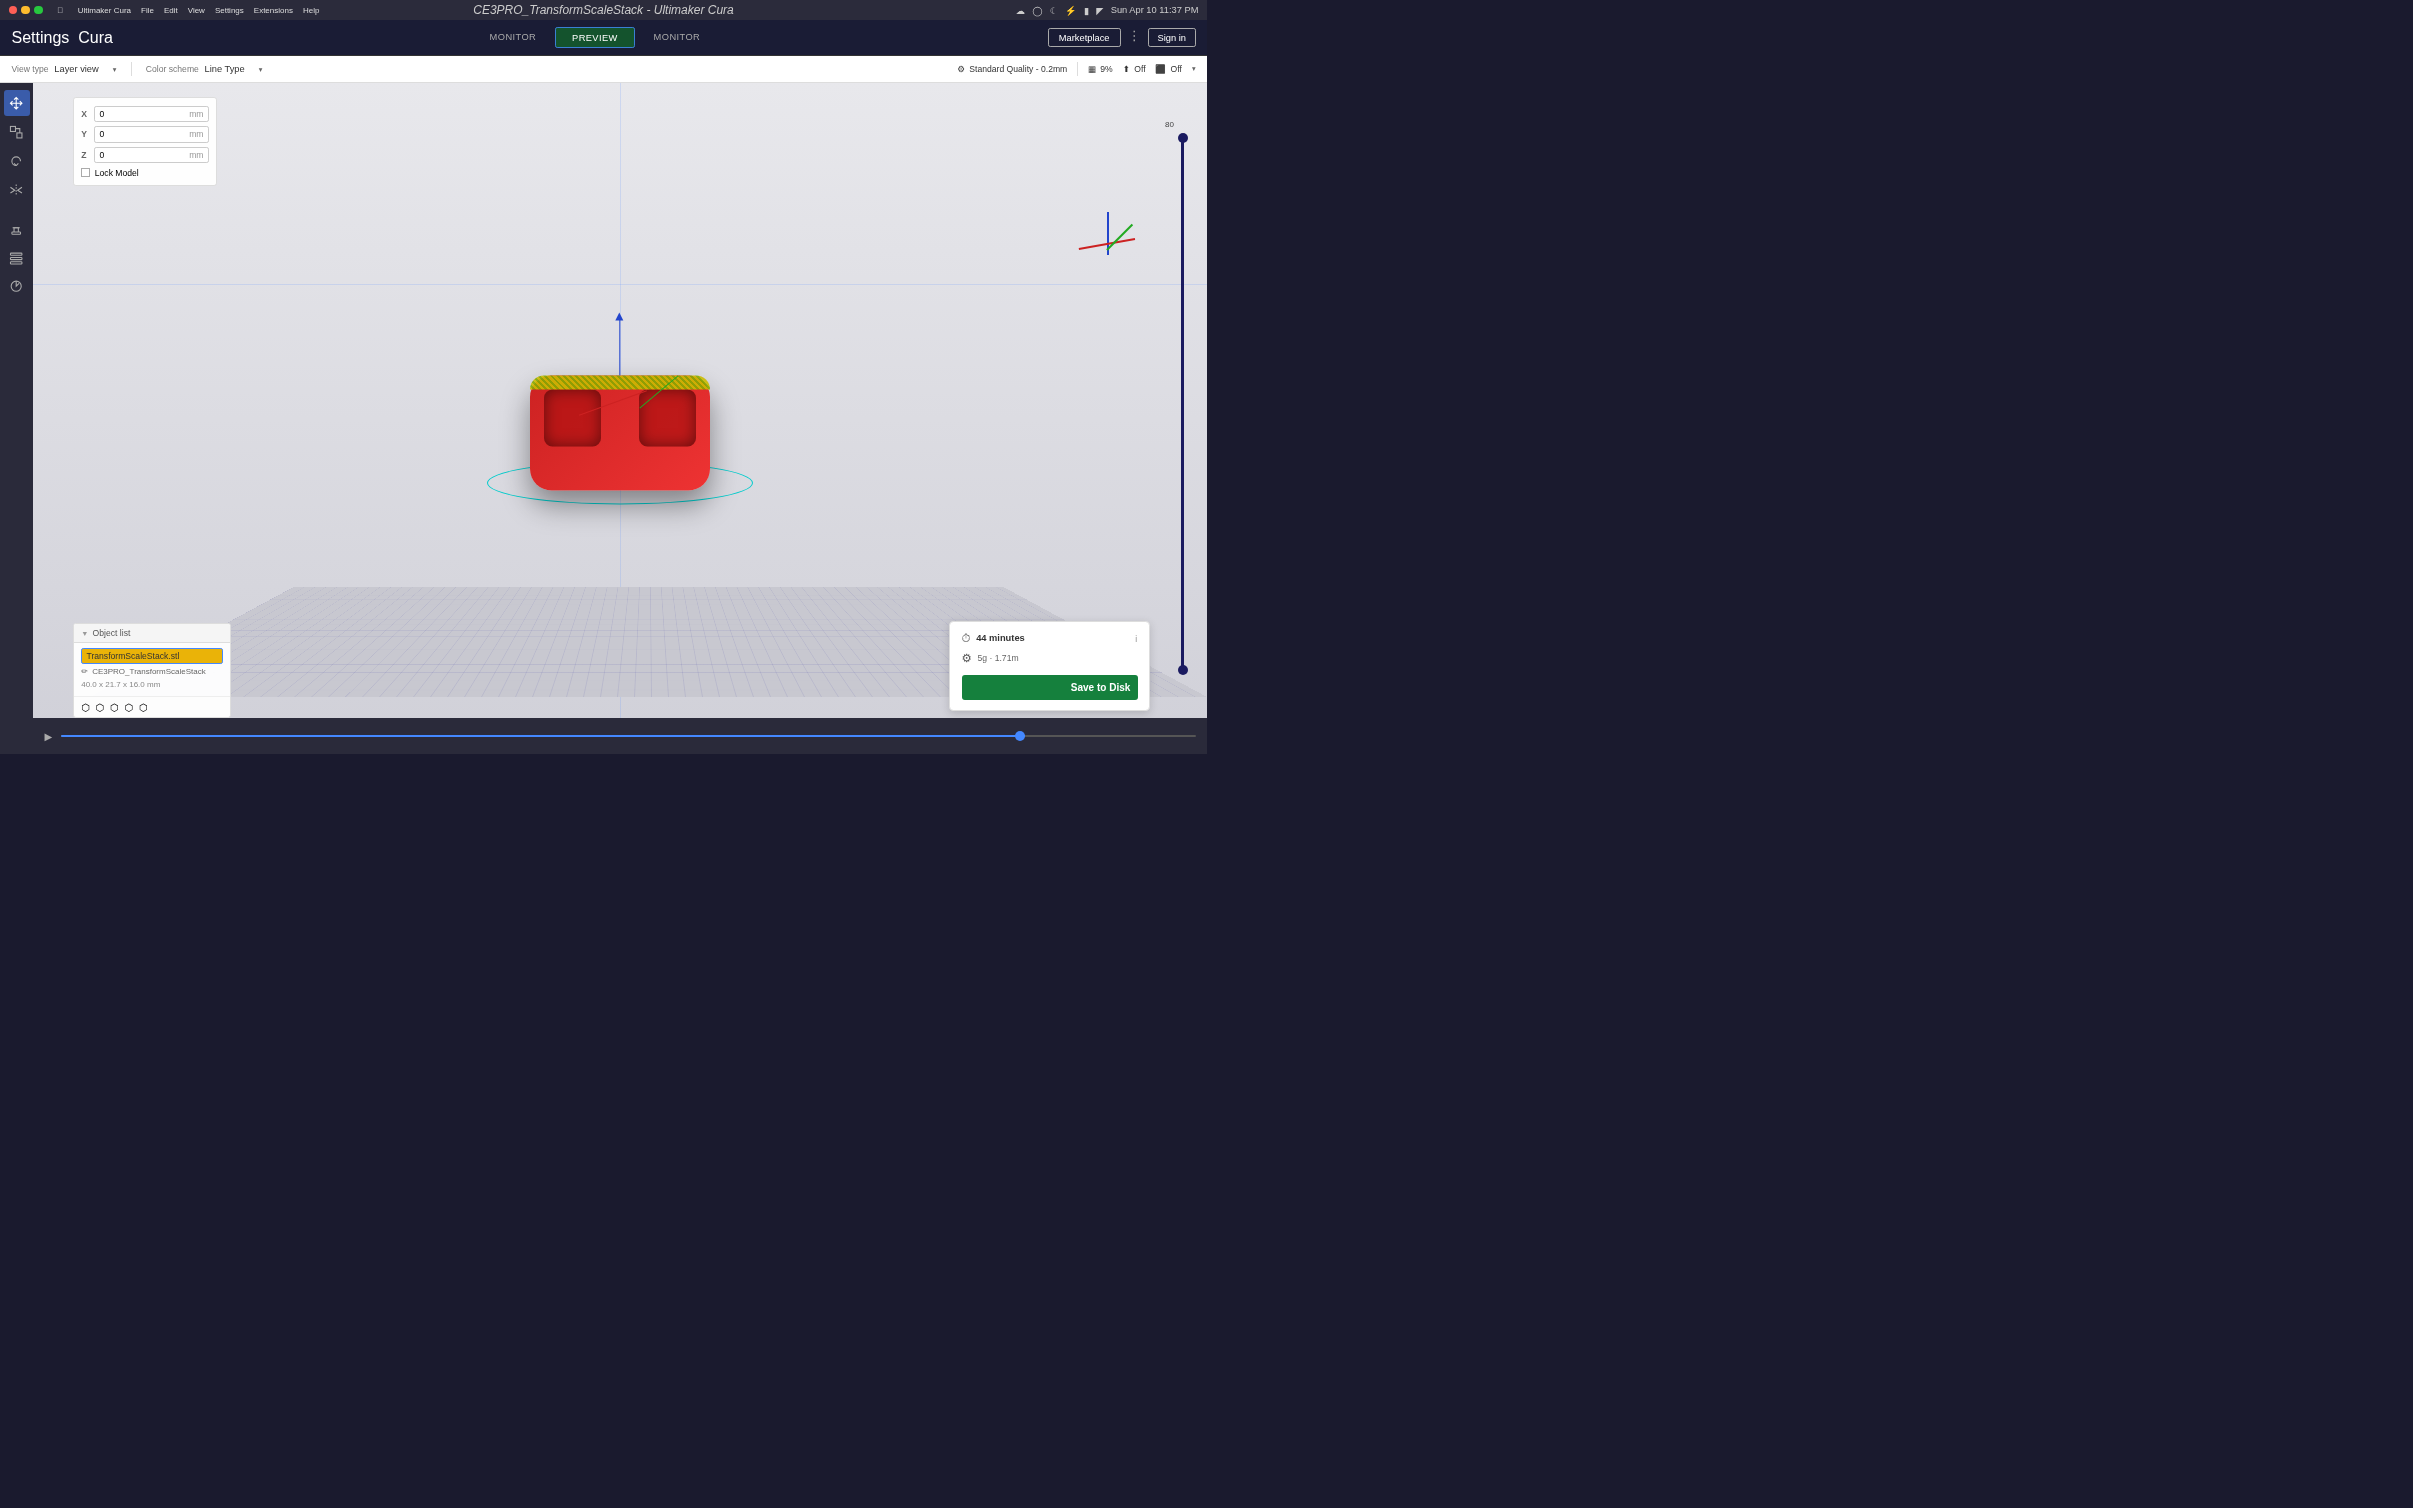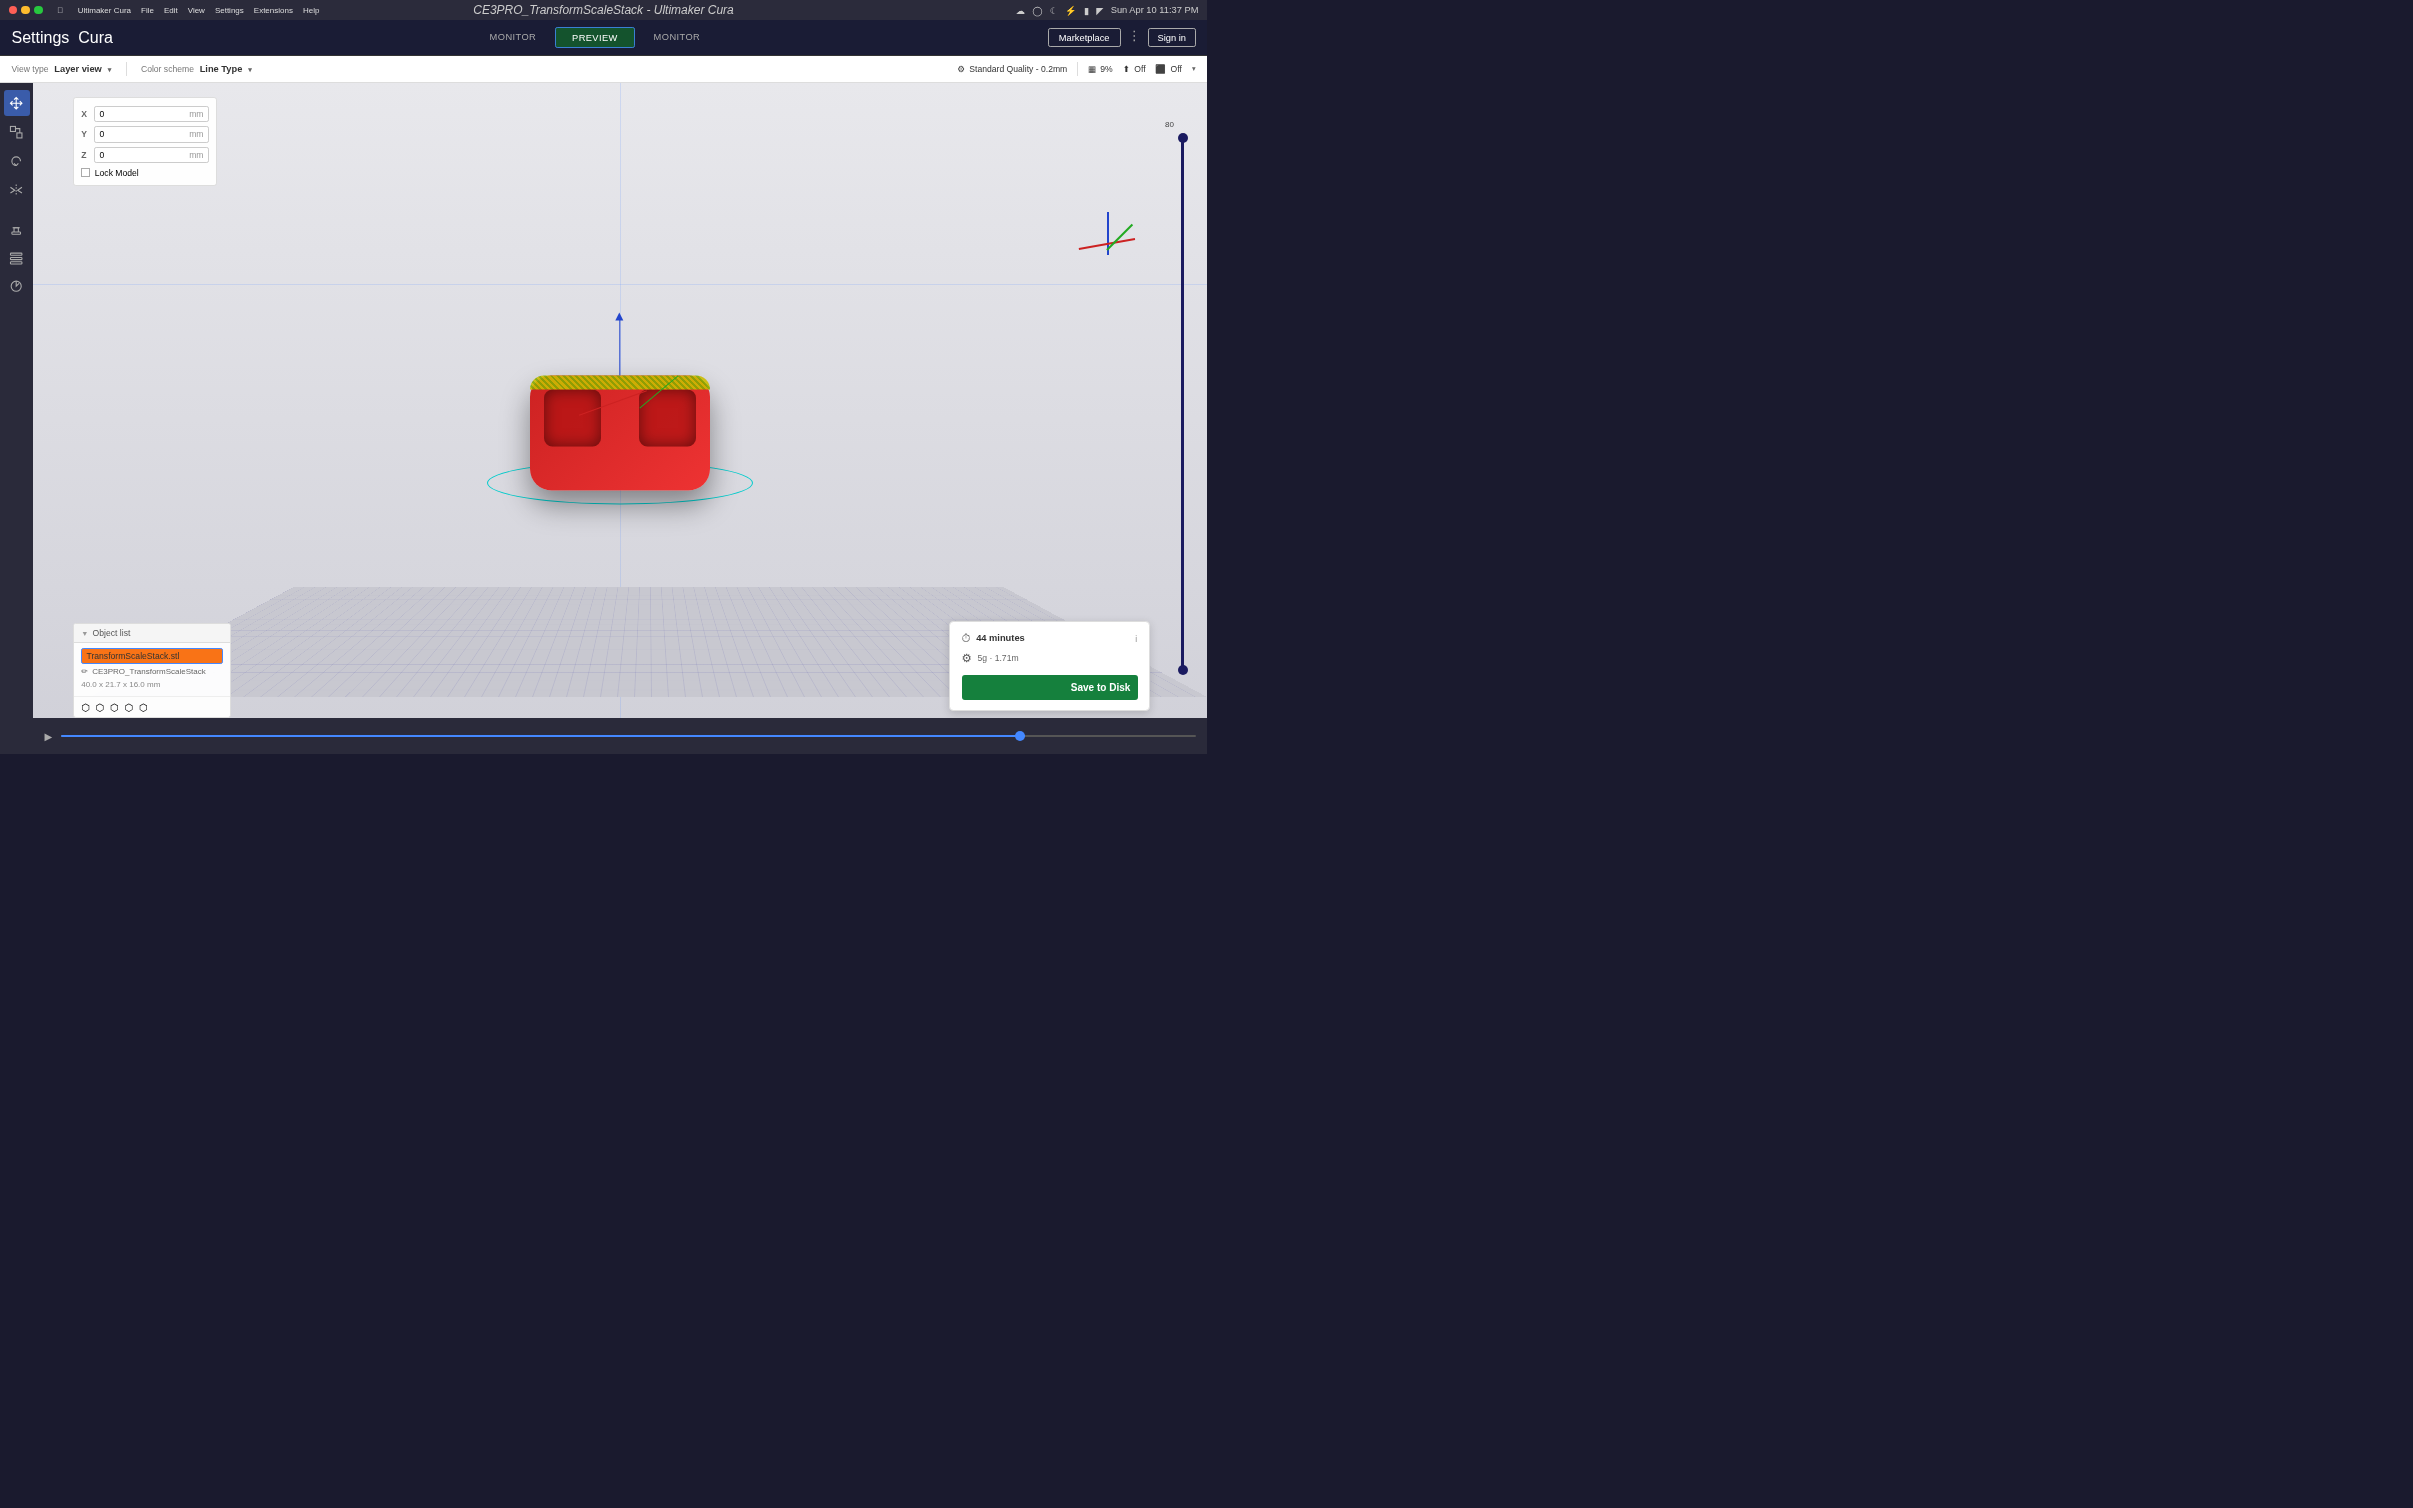--- a/index.html
+++ b/index.html
@@ -153,24 +153,24 @@
       align-items: center;
       gap: 5.7px;
     }
     .toolbar-label {
       color: #777;
       font-size: 8.6px;
     }
     .toolbar-select {
       display: flex;
       align-items: center;
-      gap: 6px;
+      gap: 14px;
       cursor: pointer;
       font-size: 9.3px;
-      font-weight: 700;
+      font-weight: 400;
     }
     .toolbar-divider {
       width: 0.7px;
       height: 14.4px;
       background: #ddd;
     }
     .toolbar-right {
       margin-left: auto;
       display: flex;
       align-items: center;
@@ -413,21 +413,21 @@
     .object-list-item {
       padding: 4.3px 7.2px;
       border-bottom: 0.7px solid #eee;
     }
     .object-filename {
       border: 0.7px solid #4488ff;
       border-radius: 2.2px;
       padding: 2.2px 4.3px;
       font-size: 8.6px;
       color: #333;
-      background: #f97316;
+      background: #eab308;
       display: block;
       width: 100%;
     }
     .object-edit-row {
       display: flex;
       align-items: center;
       gap: 4.3px;
       padding: 2.9px 0;
       color: #666;
       font-size: 8px;

